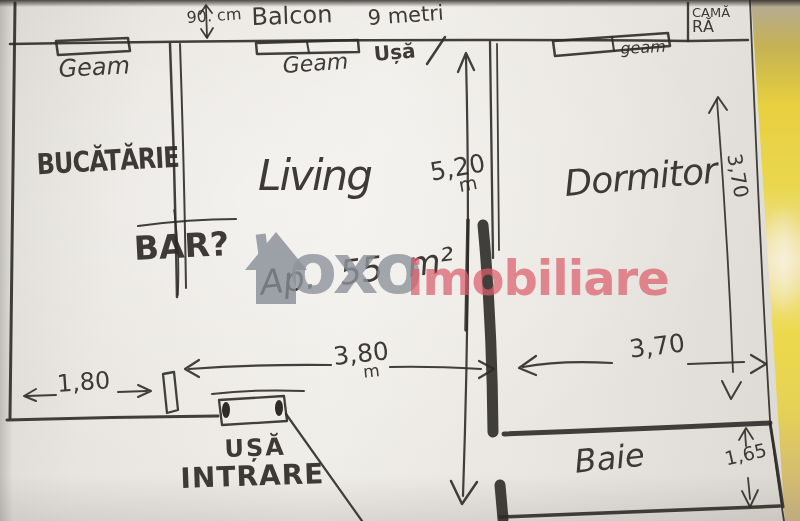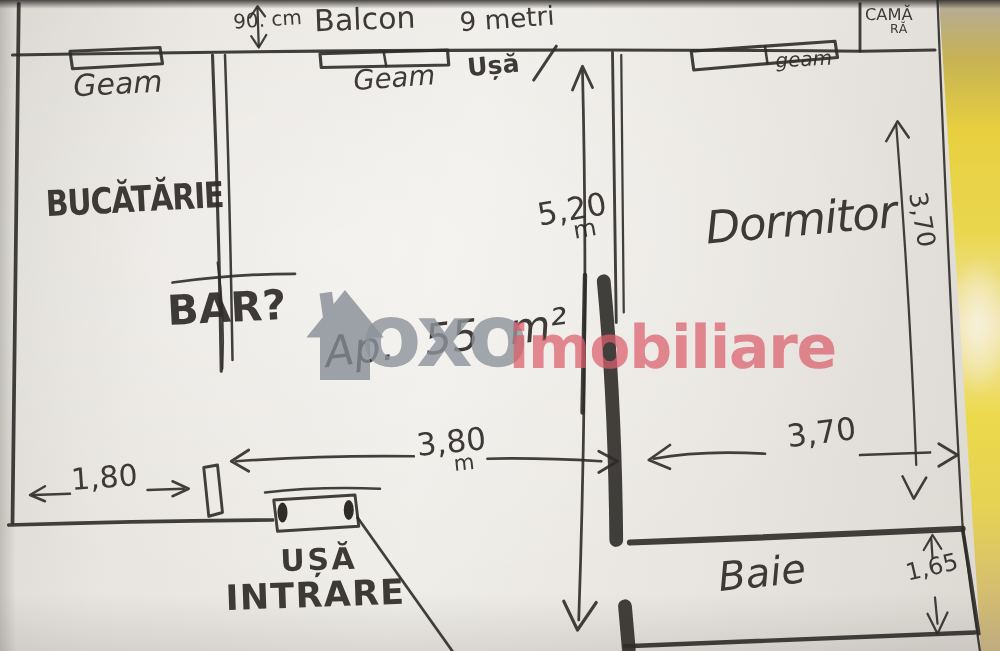--- a/index.html
+++ b/index.html
@@ -119,29 +119,30 @@
       <path d="M 742 491 L 750 507 L 758 490" stroke-width="1.8"></path>
     </g>
   </svg>
 
   <div class="lbl" style="left:186px;top:10px;font-size:16px;--r:-4deg">90. cm</div>
   <div class="lbl" style="left:251px;top:5px;font-size:24px;--r:-2deg">Balcon</div>
   <div class="lbl" style="left:367px;top:8px;font-size:21px;--r:-4deg">9 metri</div>
 
   <div class="lbl" style="left:692px;top:6px;font-size:13px;font-weight:normal">
     <div>CAMĂ</div>
-    <div style="margin-left:20px;font-size:10px">RĂ</div>
+    <div style="font-size:16px">RĂ</div>
   </div>
 
   <div class="lbl it" style="left:58px;top:57px;font-size:24px;--r:-3deg">Geam</div>
   <div class="lbl it" style="left:282px;top:55px;font-size:22px;--r:-4deg">Geam</div>
   <div class="lbl bd" style="left:373px;top:44px;font-size:20px;--r:-5deg">Ușă</div>
   <div class="lbl it" style="left:620px;top:41px;font-size:16px;--r:-3deg">geam</div>
 
   <div class="lbl bd" style="left:36px;top:150px;font-size:26px;letter-spacing:-1px;--r:-3deg;--sx:.92;--sy:1.1">BUCĂTĂRIE</div>
+  <div class="lbl it" style="left:258px;top:155px;font-size:42px;letter-spacing:-2px">Living</div>
   <div class="lbl bd" style="left:133px;top:232px;font-size:33px;--r:-3deg">BAR?</div>
   <div class="lbl it" style="left:258px;top:266px;font-size:34px;word-spacing:14px;--r:-7deg">Ap. 55 m²</div>
   <div class="lbl it" style="left:563px;top:166px;font-size:36px;letter-spacing:-1px;--r:-5deg">Dormitor</div>
   <div class="lbl it" style="left:573px;top:446px;font-size:32px;--r:-6deg">Baie</div>
 
   <div class="lbl" style="left:428px;top:160px;font-size:25px;--r:-10deg">
     <span>5,20</span>
     <div style="margin-left:26px;margin-top:-4px;font-size:19px">m</div>
   </div>
 

